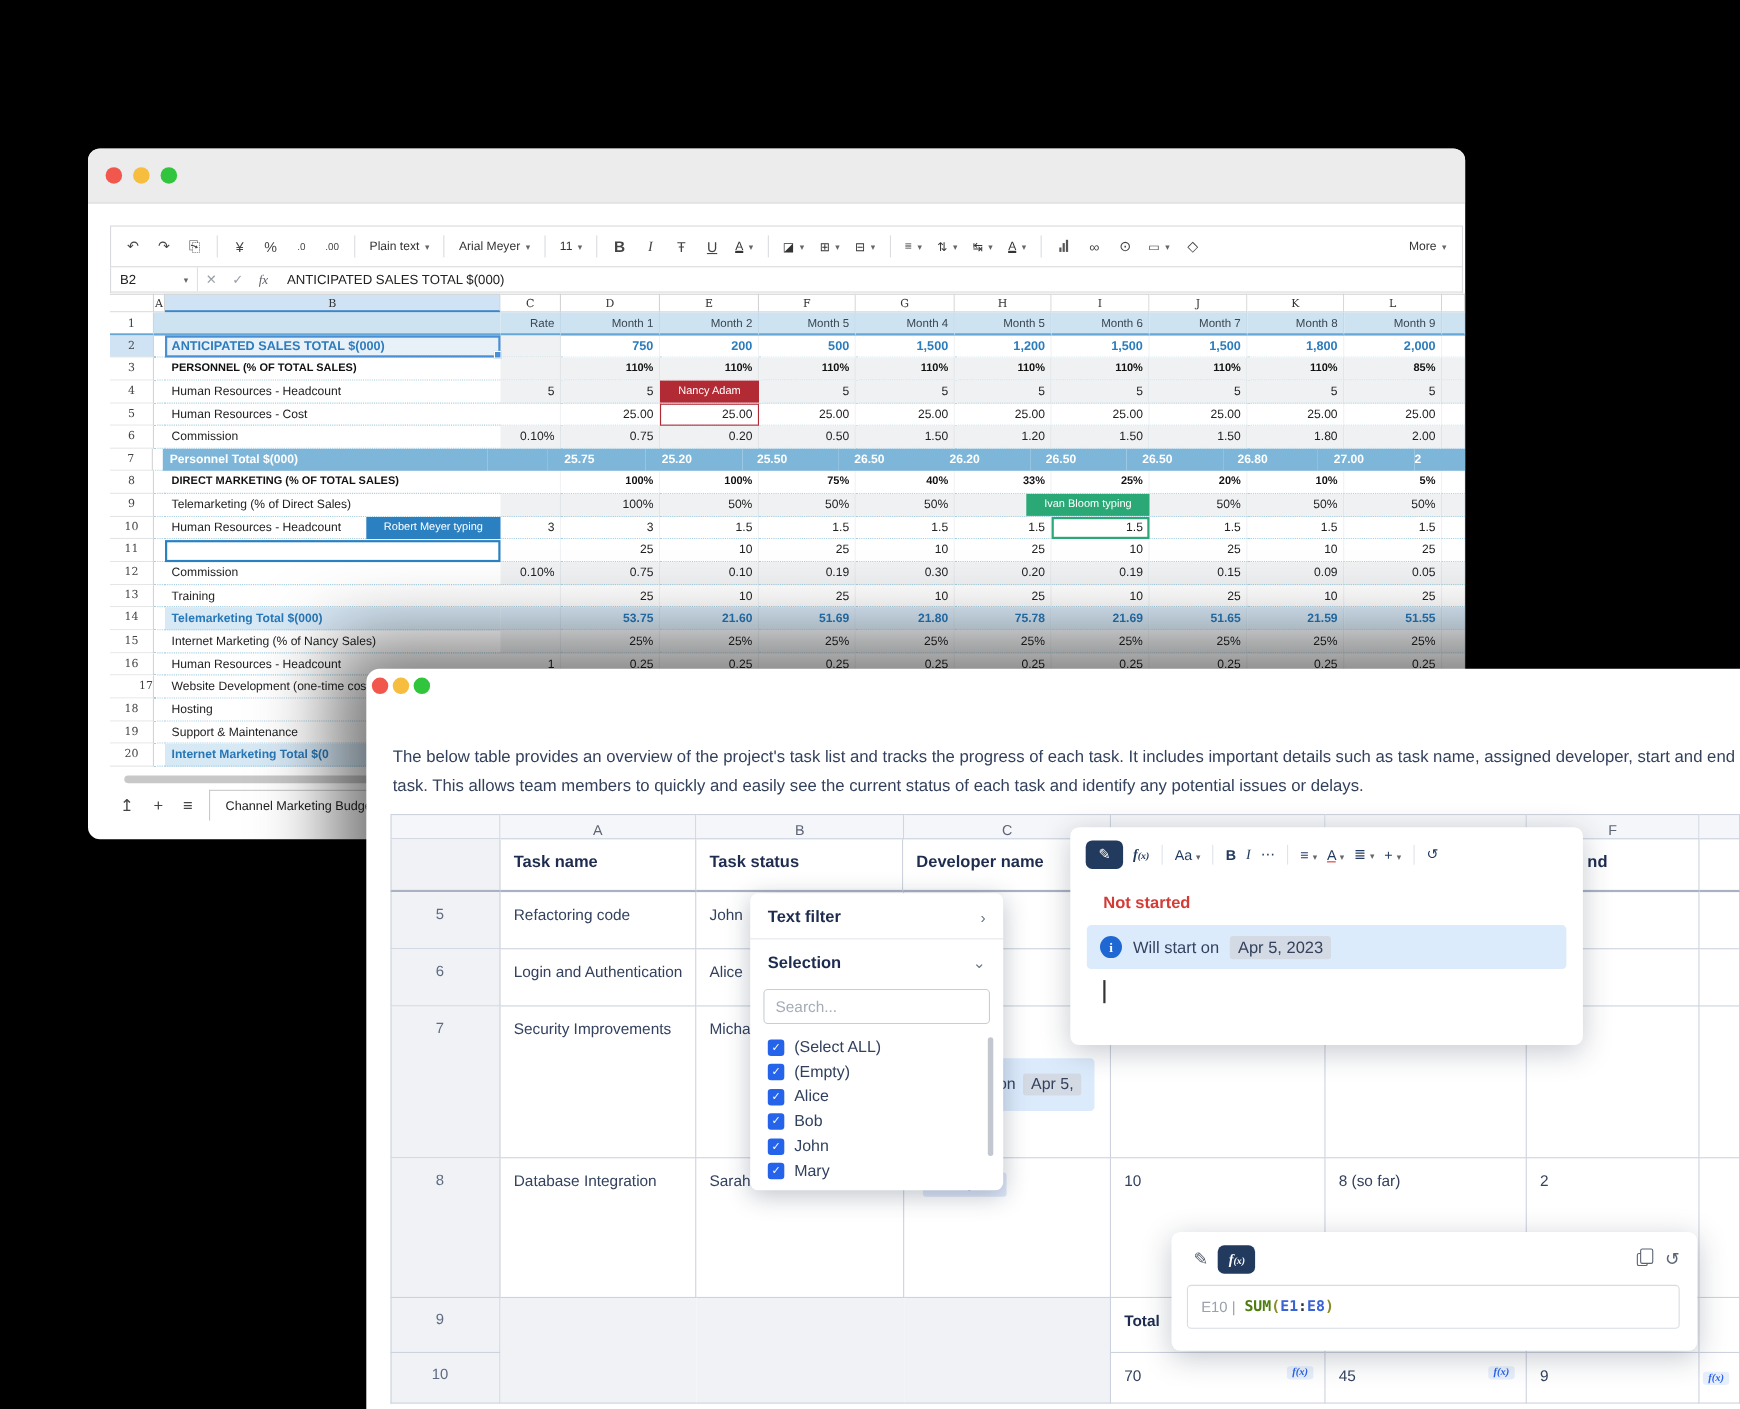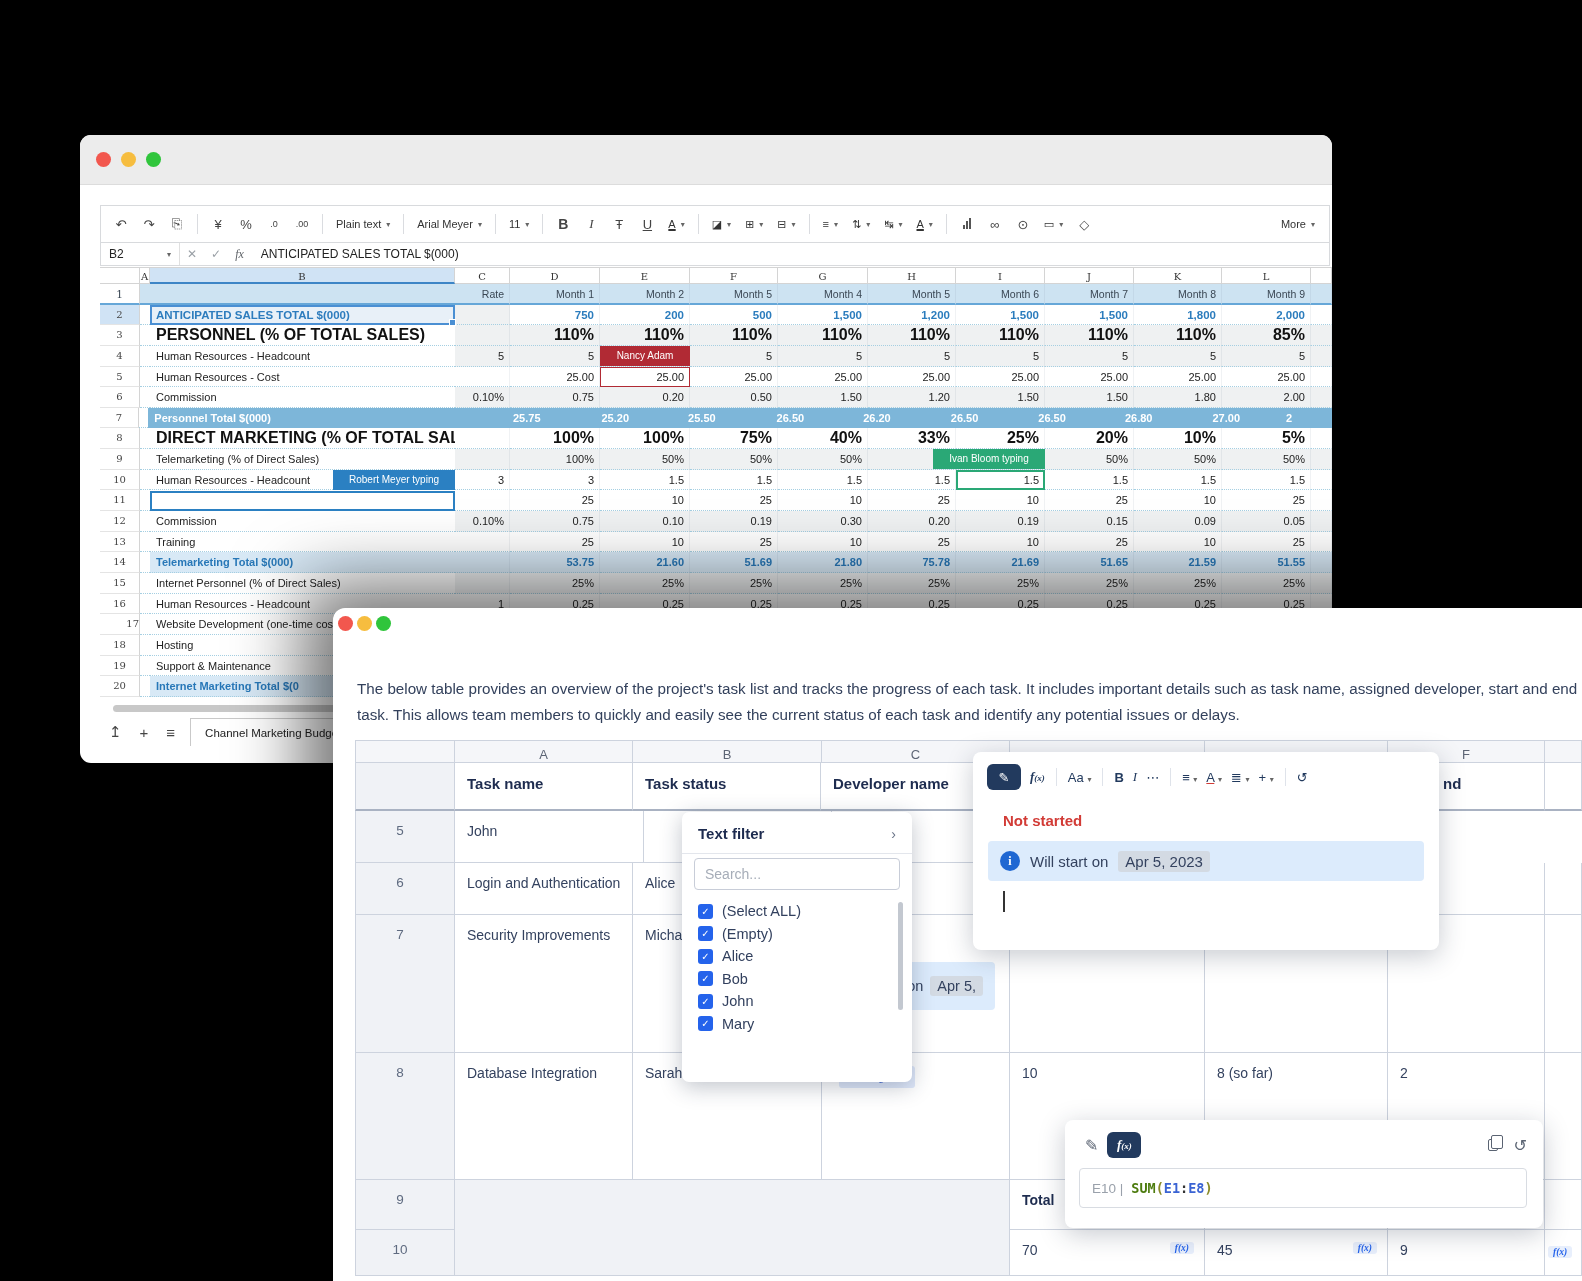--- a/index.html
+++ b/index.html
@@ -50,21 +50,21 @@
   .srow .c { border-bottom:1px dotted #a5cfe2; font-size:11px; line-height:20.65px;
              overflow:hidden; white-space:nowrap; }
   .srow .rn { font-family:"DejaVu Serif",serif; font-size:10px; color:#444; text-align:center;
               border-right:1px solid #d4d4d4; border-bottom:1px solid #e4e4e4; background:#fff; }
   .srow .rn.selrow { background:#d0e3f5; }
   .srow .lbl { padding-left:6px; color:#222; }
   .srow .v { text-align:right; padding-right:5px; color:#222; border-right:1px solid rgba(110,130,145,.10); }
   .srow.hdr .c { background:#cde3f2; border-bottom:2px solid #66a7d8; color:#3a4754; font-size:10.5px; }
   .srow.hdr .rn { background:#fff; }
   .srow.blue .lbl, .srow.blue .v { color:#2b7cbd; font-weight:bold; font-size:11.5px; }
-  .srow.boldr .lbl, .srow.boldr .v { color:#111; font-weight:bold; font-size:16px; }
+  .srow.boldr .lbl, .srow.boldr .v { color:#111; font-weight:bold; font-size:10px; }
   .srow.shade .v { background:#eff1f2; }
   .srow.shadeC .rate { background:#eff1f2; }
   .srow.tdark .lbl, .srow.tdark .rate, .srow.tdark .v, .srow.tdark .xtra
       { background:#7db6d9; color:#fff; font-weight:bold; border-bottom:none; }
   .srow.tdark .v { padding-right:46px; border-right:none; }
   .srow.tlight .lbl, .srow.tlight .rate, .srow.tlight .v, .srow.tlight .xtra
       { background:#d8e9f6; color:#2878b8; font-weight:bold; }
 
   
   .ov { position:absolute; z-index:5; }
@@ -504,21 +504,21 @@
           <div class="c v" style="width: 88px;">75.78</div>
           <div class="c v" style="width: 89px;">21.69</div>
           <div class="c v" style="width: 89px;">51.65</div>
           <div class="c v" style="width: 88px;">21.59</div>
           <div class="c v" style="width: 89px;">51.55</div>
           <div class="c v xtra" style="width: 21px;"></div>
         </div>
         <div class="srow shade">
           <div class="c rn" style="width: 40px;">15</div>
           <div class="c" style="width: 10px;"></div>
-          <div class="c lbl" style="width: 305px;">Internet Personnel (% of Direct Sales)</div>
+          <div class="c lbl" style="width: 305px;">Internet Marketing (% of Nancy Sales)</div>
           <div class="c v rate" style="width: 55px;"></div>
           <div class="c v" style="width: 90px;">25%</div>
           <div class="c v" style="width: 90px;">25%</div>
           <div class="c v" style="width: 88px;">25%</div>
           <div class="c v" style="width: 90px;">25%</div>
           <div class="c v" style="width: 88px;">25%</div>
           <div class="c v" style="width: 89px;">25%</div>
           <div class="c v" style="width: 89px;">25%</div>
           <div class="c v" style="width: 88px;">25%</div>
           <div class="c v" style="width: 89px;">25%</div>
@@ -661,20 +661,21 @@
             </span>
         </div>
         <div class="tc" style="width:195px"></div>
         <div class="tc" style="width:183px"></div>
         <div class="tc" style="width:157px; padding-left:55px">nd</div>
         <div class="tc" style="width:37px"></div>
       </div>
 
       <div class="trow" style="height:52px">
         <div class="tc numc" style="width:100px">5</div>
+        <div class="tc" style="width:178px">Refactoring code</div>
         <div class="tc" style="width:189px">John</div>
         <div class="tc" style="width:188px"></div>
         <div class="tc" style="width:195px"></div>
         <div class="tc" style="width:183px"></div>
         <div class="tc" style="width:157px"></div>
         <div class="tc" style="width:37px"></div>
       </div>
 
       <div class="trow" style="height:52px">
         <div class="tc numc" style="width:100px">6</div>
@@ -743,20 +744,24 @@
       <span class="mini-chip">Apr 5,</span>
     </div>
     <div class="strike-frag">In Progress</div>
 
     <div class="filter-menu">
       <div class="fm-item">
         <span>Text filter</span>
         <span class="chev">›</span>
       </div>
       <div class="fm-div"></div>
+      <div class="fm-item">
+        <span>Selection</span>
+        <span class="chev">⌄</span>
+      </div>
       <input class="fm-search" placeholder="Search..." style="">
       <div class="fm-opts" id="filter-options">
         <div class="fm-scroll"></div>
       <div class="fm-opt">
             <span class="cbox">✓</span>
             <span>(Select ALL)</span>
           </div>
           <div class="fm-opt">
             <span class="cbox">✓</span>
             <span>(Empty)</span>

